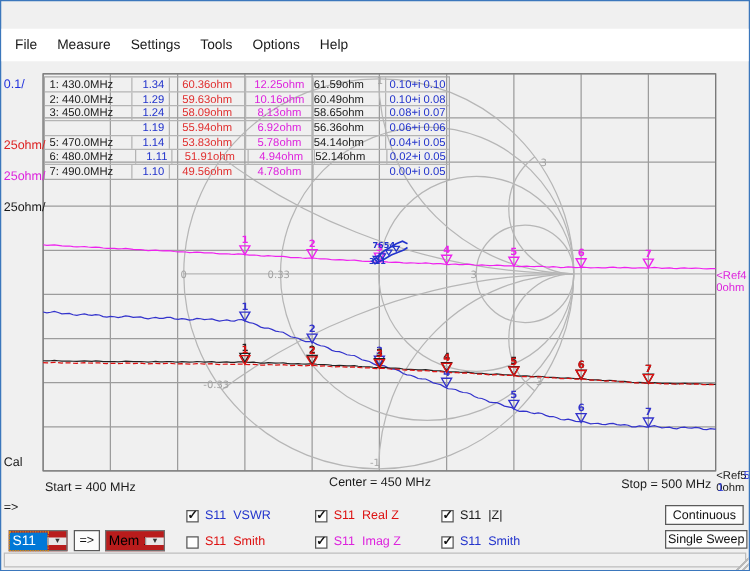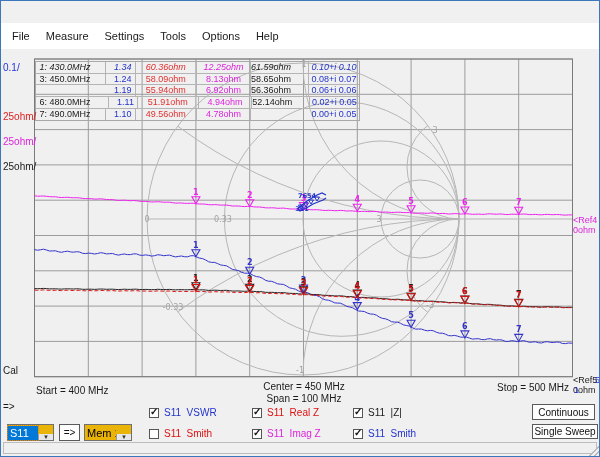--- a/index.html
+++ b/index.html
@@ -33,22 +33,22 @@
   .tcell:last-child{border-right:none;}
   .c0{text-align:left;padding-left:4px;}
   .c1{text-align:right;padding-right:3px;}
   .c2,.c3,.c5{text-align:center;}
   .c4{padding-right:3px;}
   
   .sweep-label{position:absolute;font-size:10px;color:#1a1a1a;z-index:3;white-space:nowrap;}
   .ref-label{position:absolute;font-size:9px;line-height:10px;z-index:3;white-space:nowrap;}
   .ref-label span.ovl{position:absolute;}
   
-  .combo{position:absolute;z-index:3;background:#eab308;border:1px solid #707070;box-sizing:border-box;
-         display:flex;align-items:flex-end;font-size:11px;}
+  .combo{position:absolute;z-index:3;background:#b91c1c;border:1px solid #707070;box-sizing:border-box;
+         display:flex;align-items:center;font-size:11px;}
   .combo .val{flex:1;padding:1px 2px;white-space:nowrap;overflow:hidden;}
   .combo .val.sel{background:#0078d7;color:#fff;outline:1px dotted #d68910;}
   .combo .arrow{width:14px;background:#e6e6e6;border-left:1px solid #9a9a9a;display:flex;
                 align-items:center;justify-content:center;font-size:6px;color:#333;}
   .pushbtn{position:absolute;z-index:3;background:#fdfdfd;border:1px solid #5a5a5a;box-sizing:border-box;
            font-size:10px;color:#111;display:flex;align-items:center;justify-content:center;}
   .cb{position:absolute;z-index:3;display:flex;align-items:center;font-size:10px;}
   .cb .box{width:10px;height:10px;background:#fff;border:1px solid #555;box-sizing:border-box;
            position:relative;margin-right:5px;}
   .cb .box .tick{position:absolute;left:0px;top:-3px;font-size:10px;color:#111;font-weight:bold;}
@@ -186,65 +186,80 @@
       <polyline points="325,194 321,192 316,194 311,197 306,200 301,204 297,208 299,210 303,208 307,206 312,203 317,201 322,199 325,197" fill="none" stroke="#2233cc" stroke-width="1.3"></polyline>
       <polygon points="297.5,204 302.5,204 300,208" fill="none" stroke="#2233cc" stroke-width="1"></polygon>
       <polygon points="302.5,202 307.5,202 305,206" fill="none" stroke="#2233cc" stroke-width="1"></polygon>
       <polygon points="307.5,199 312.5,199 310,203" fill="none" stroke="#2233cc" stroke-width="1"></polygon>
       <polygon points="313.5,196 318.5,196 316,200" fill="none" stroke="#2233cc" stroke-width="1"></polygon>
       <text x="306" y="197" font-size="6.5" font-weight="bold" fill="#2233cc" text-anchor="middle">7654</text>
       <text x="301" y="210" font-size="6.5" font-weight="bold" fill="#2233cc" text-anchor="middle">321</text>
     </svg>
 
   <div class="tbl" id="mtable" style="left: 33.5px; top: 60px; width: 325.5px;">
-      <div class="trow" style="height: 11.65px; font-style: italic;">
+      <div class="trow" style="height: 11.65px;">
         <div class="tcell c0" style="width: 70.5px; color: rgb(26, 26, 26);">1: 430.0MHz</div>
         <div class="tcell c1" style="width: 29.5px; color: rgb(34, 51, 204);">1.34</div>
         <div class="tcell c2" style="width: 61.5px; color: rgb(224, 48, 48);">60.36ohm</div>
         <div class="tcell c3" style="width: 54px; color: rgb(221, 34, 221);">12.25ohm</div>
         <div class="tcell c4" style="width: 58px; color: rgb(26, 26, 26);">61.59ohm</div>
         <div class="tcell c5" style="width: 50px; color: rgb(34, 51, 204);">0.10+i 0.10</div>
       </div>
       <div class="trow" style="height: 11.65px;">
+        <div class="tcell c0" style="width: 70.5px; color: rgb(26, 26, 26);">2: 440.0MHz</div>
+        <div class="tcell c1" style="width: 29.5px; color: rgb(34, 51, 204);">1.29</div>
+        <div class="tcell c2" style="width: 61.5px; color: rgb(224, 48, 48);">59.63ohm</div>
+        <div class="tcell c3" style="width: 54px; color: rgb(221, 34, 221);">10.16ohm</div>
+        <div class="tcell c4" style="width: 58px; color: rgb(26, 26, 26);">60.49ohm</div>
+        <div class="tcell c5" style="width: 50px; color: rgb(34, 51, 204);">0.10+i 0.08</div>
+      </div>
+      <div class="trow" style="height: 11.65px;">
         <div class="tcell c0" style="width: 70.5px; color: rgb(26, 26, 26);">3: 450.0MHz</div>
         <div class="tcell c1" style="width: 29.5px; color: rgb(34, 51, 204);">1.24</div>
         <div class="tcell c2" style="width: 61.5px; color: rgb(224, 48, 48);">58.09ohm</div>
         <div class="tcell c3" style="width: 54px; color: rgb(221, 34, 221);">8.13ohm</div>
         <div class="tcell c4" style="width: 58px; color: rgb(26, 26, 26);">58.65ohm</div>
         <div class="tcell c5" style="width: 50px; color: rgb(34, 51, 204);">0.08+i 0.07</div>
       </div>
       <div class="trow" style="height: 11.65px;">
         <div class="tcell c0" style="width: 70.5px; color: rgb(26, 26, 26); margin-top: 12px;">4: 460.0MHz</div>
         <div class="tcell c1" style="width: 29.5px; color: rgb(34, 51, 204);">1.19</div>
         <div class="tcell c2" style="width: 61.5px; color: rgb(224, 48, 48);">55.94ohm</div>
         <div class="tcell c3" style="width: 54px; color: rgb(221, 34, 221);">6.92ohm</div>
         <div class="tcell c4" style="width: 58px; color: rgb(26, 26, 26);">56.36ohm</div>
         <div class="tcell c5" style="width: 50px; color: rgb(34, 51, 204);">0.06+i 0.06</div>
       </div>
       <div class="trow" style="height: 11.65px;">
+        <div class="tcell c0" style="width: 70.5px; color: rgb(26, 26, 26);">5: 470.0MHz</div>
+        <div class="tcell c1" style="width: 29.5px; color: rgb(34, 51, 204);">1.14</div>
+        <div class="tcell c2" style="width: 61.5px; color: rgb(224, 48, 48);">53.83ohm</div>
+        <div class="tcell c3" style="width: 54px; color: rgb(221, 34, 221);">5.78ohm</div>
+        <div class="tcell c4" style="width: 58px; color: rgb(26, 26, 26);">54.14ohm</div>
+        <div class="tcell c5" style="width: 50px; color: rgb(34, 51, 204);">0.04+i 0.05</div>
+      </div>
+      <div class="trow" style="height: 11.65px;">
         <div class="tcell c0" style="width: 74px; color: rgb(26, 26, 26);">6: 480.0MHz</div>
         <div class="tcell c1" style="width: 29.5px; color: rgb(34, 51, 204);">1.11</div>
         <div class="tcell c2" style="width: 61.5px; color: rgb(224, 48, 48);">51.91ohm</div>
         <div class="tcell c3" style="width: 54px; color: rgb(221, 34, 221);">4.94ohm</div>
         <div class="tcell c4" style="width: 58px; color: rgb(26, 26, 26);">52.14ohm</div>
         <div class="tcell c5" style="width: 50px; color: rgb(34, 51, 204);">0.02+i 0.05</div>
       </div>
       <div class="trow" style="height: 11.65px;">
         <div class="tcell c0" style="width: 70.5px; color: rgb(26, 26, 26);">7: 490.0MHz</div>
         <div class="tcell c1" style="width: 29.5px; color: rgb(34, 51, 204);">1.10</div>
         <div class="tcell c2" style="width: 61.5px; color: rgb(224, 48, 48);">49.56ohm</div>
         <div class="tcell c3" style="width: 54px; color: rgb(221, 34, 221);">4.78ohm</div>
         <div class="tcell c4" style="width: 58px; color: rgb(26, 26, 26); margin-top: 33px;">49.79ohm</div>
         <div class="tcell c5" style="width: 50px; color: rgb(34, 51, 204);">0.00+i 0.05</div>
       </div>
     </div>
 
   <div class="sweep-label" style="left:35px;top:384px;">Start = 400 MHz</div>
   <div class="sweep-label" style="left:242px;top:380px;width:122px;text-align:center;">Center = 450 MHz</div>
-  <div class="sweep-label" style="left:242px;top:392px;width:122px;text-align:center;">Span = 100 MHz</div>
   <div class="sweep-label" style="left:488px;top:381px;width:80px;text-align:right;">Stop = 500 MHz</div>
 
   <div class="combo" style="left:6px;top:423px;width:47px;height:17px;">
     <div class="val sel">S11</div>
     <div class="arrow">▼</div>
   </div>
   <div class="pushbtn" style="left:58px;top:423px;width:21px;height:17px;">=&gt;</div>
   <div class="combo" style="left:83px;top:423px;width:48px;height:17px;">
     <div class="val">Mem 1</div>
     <div class="arrow">▼</div>

